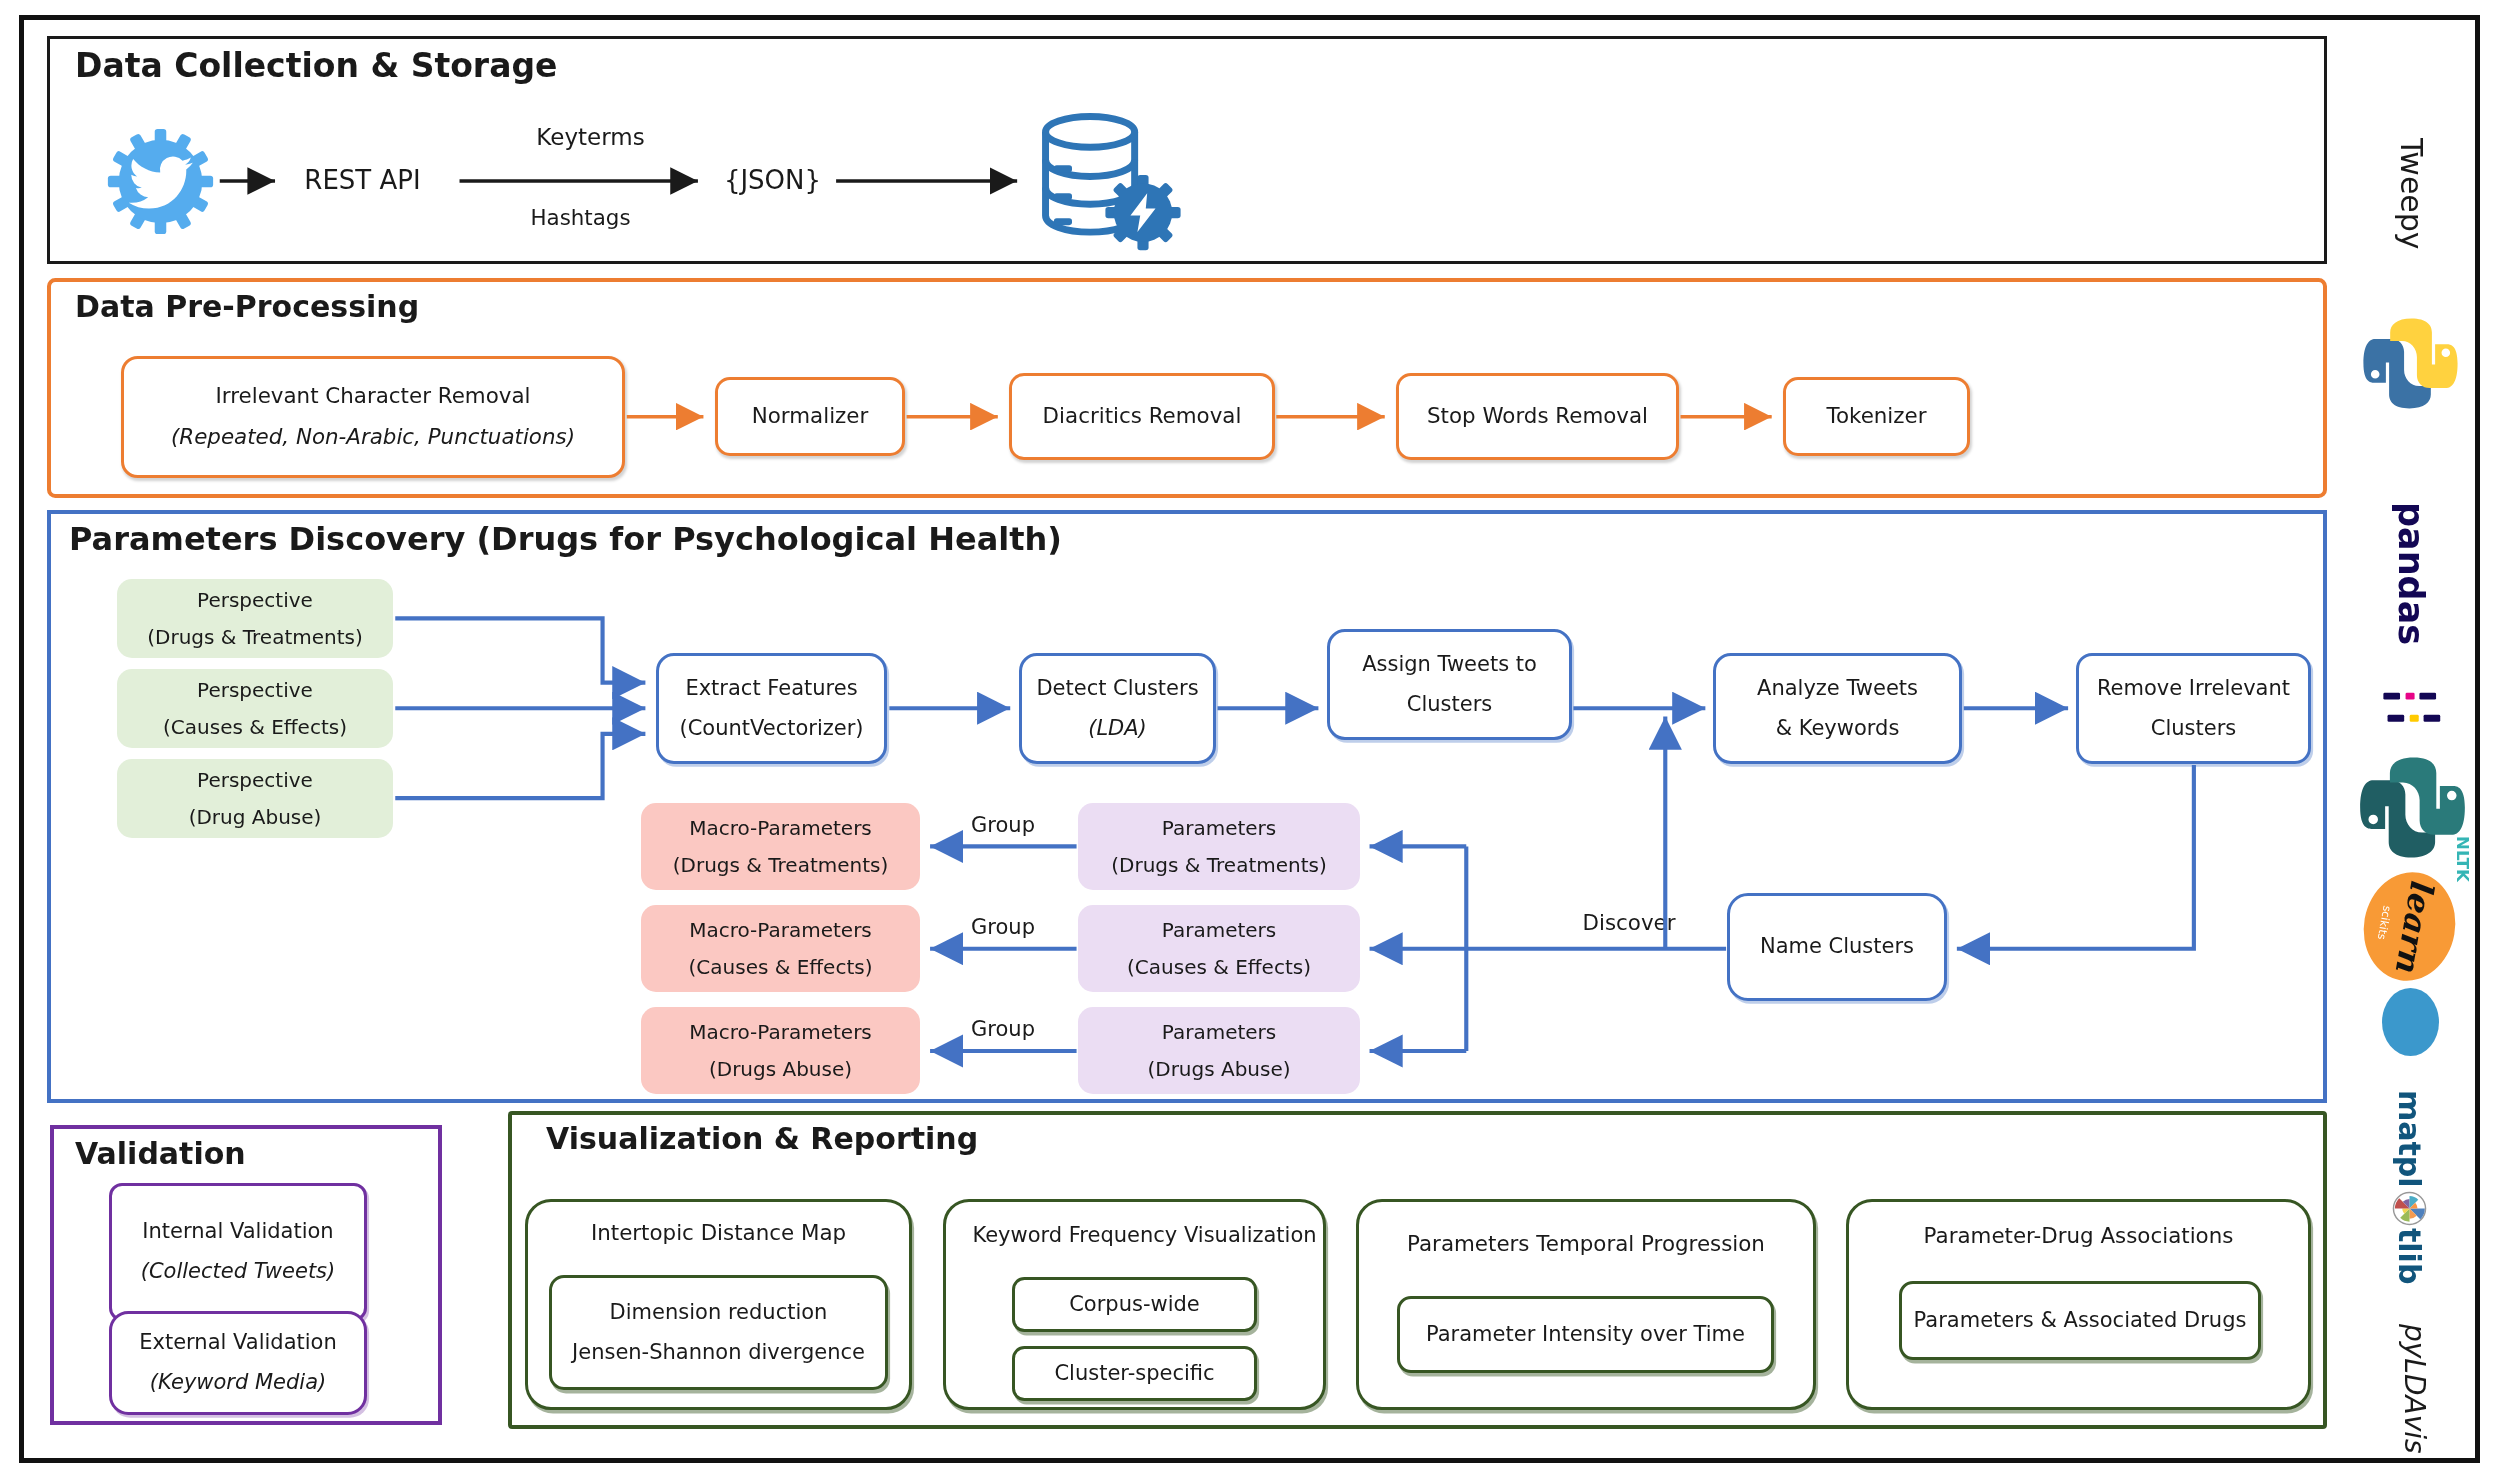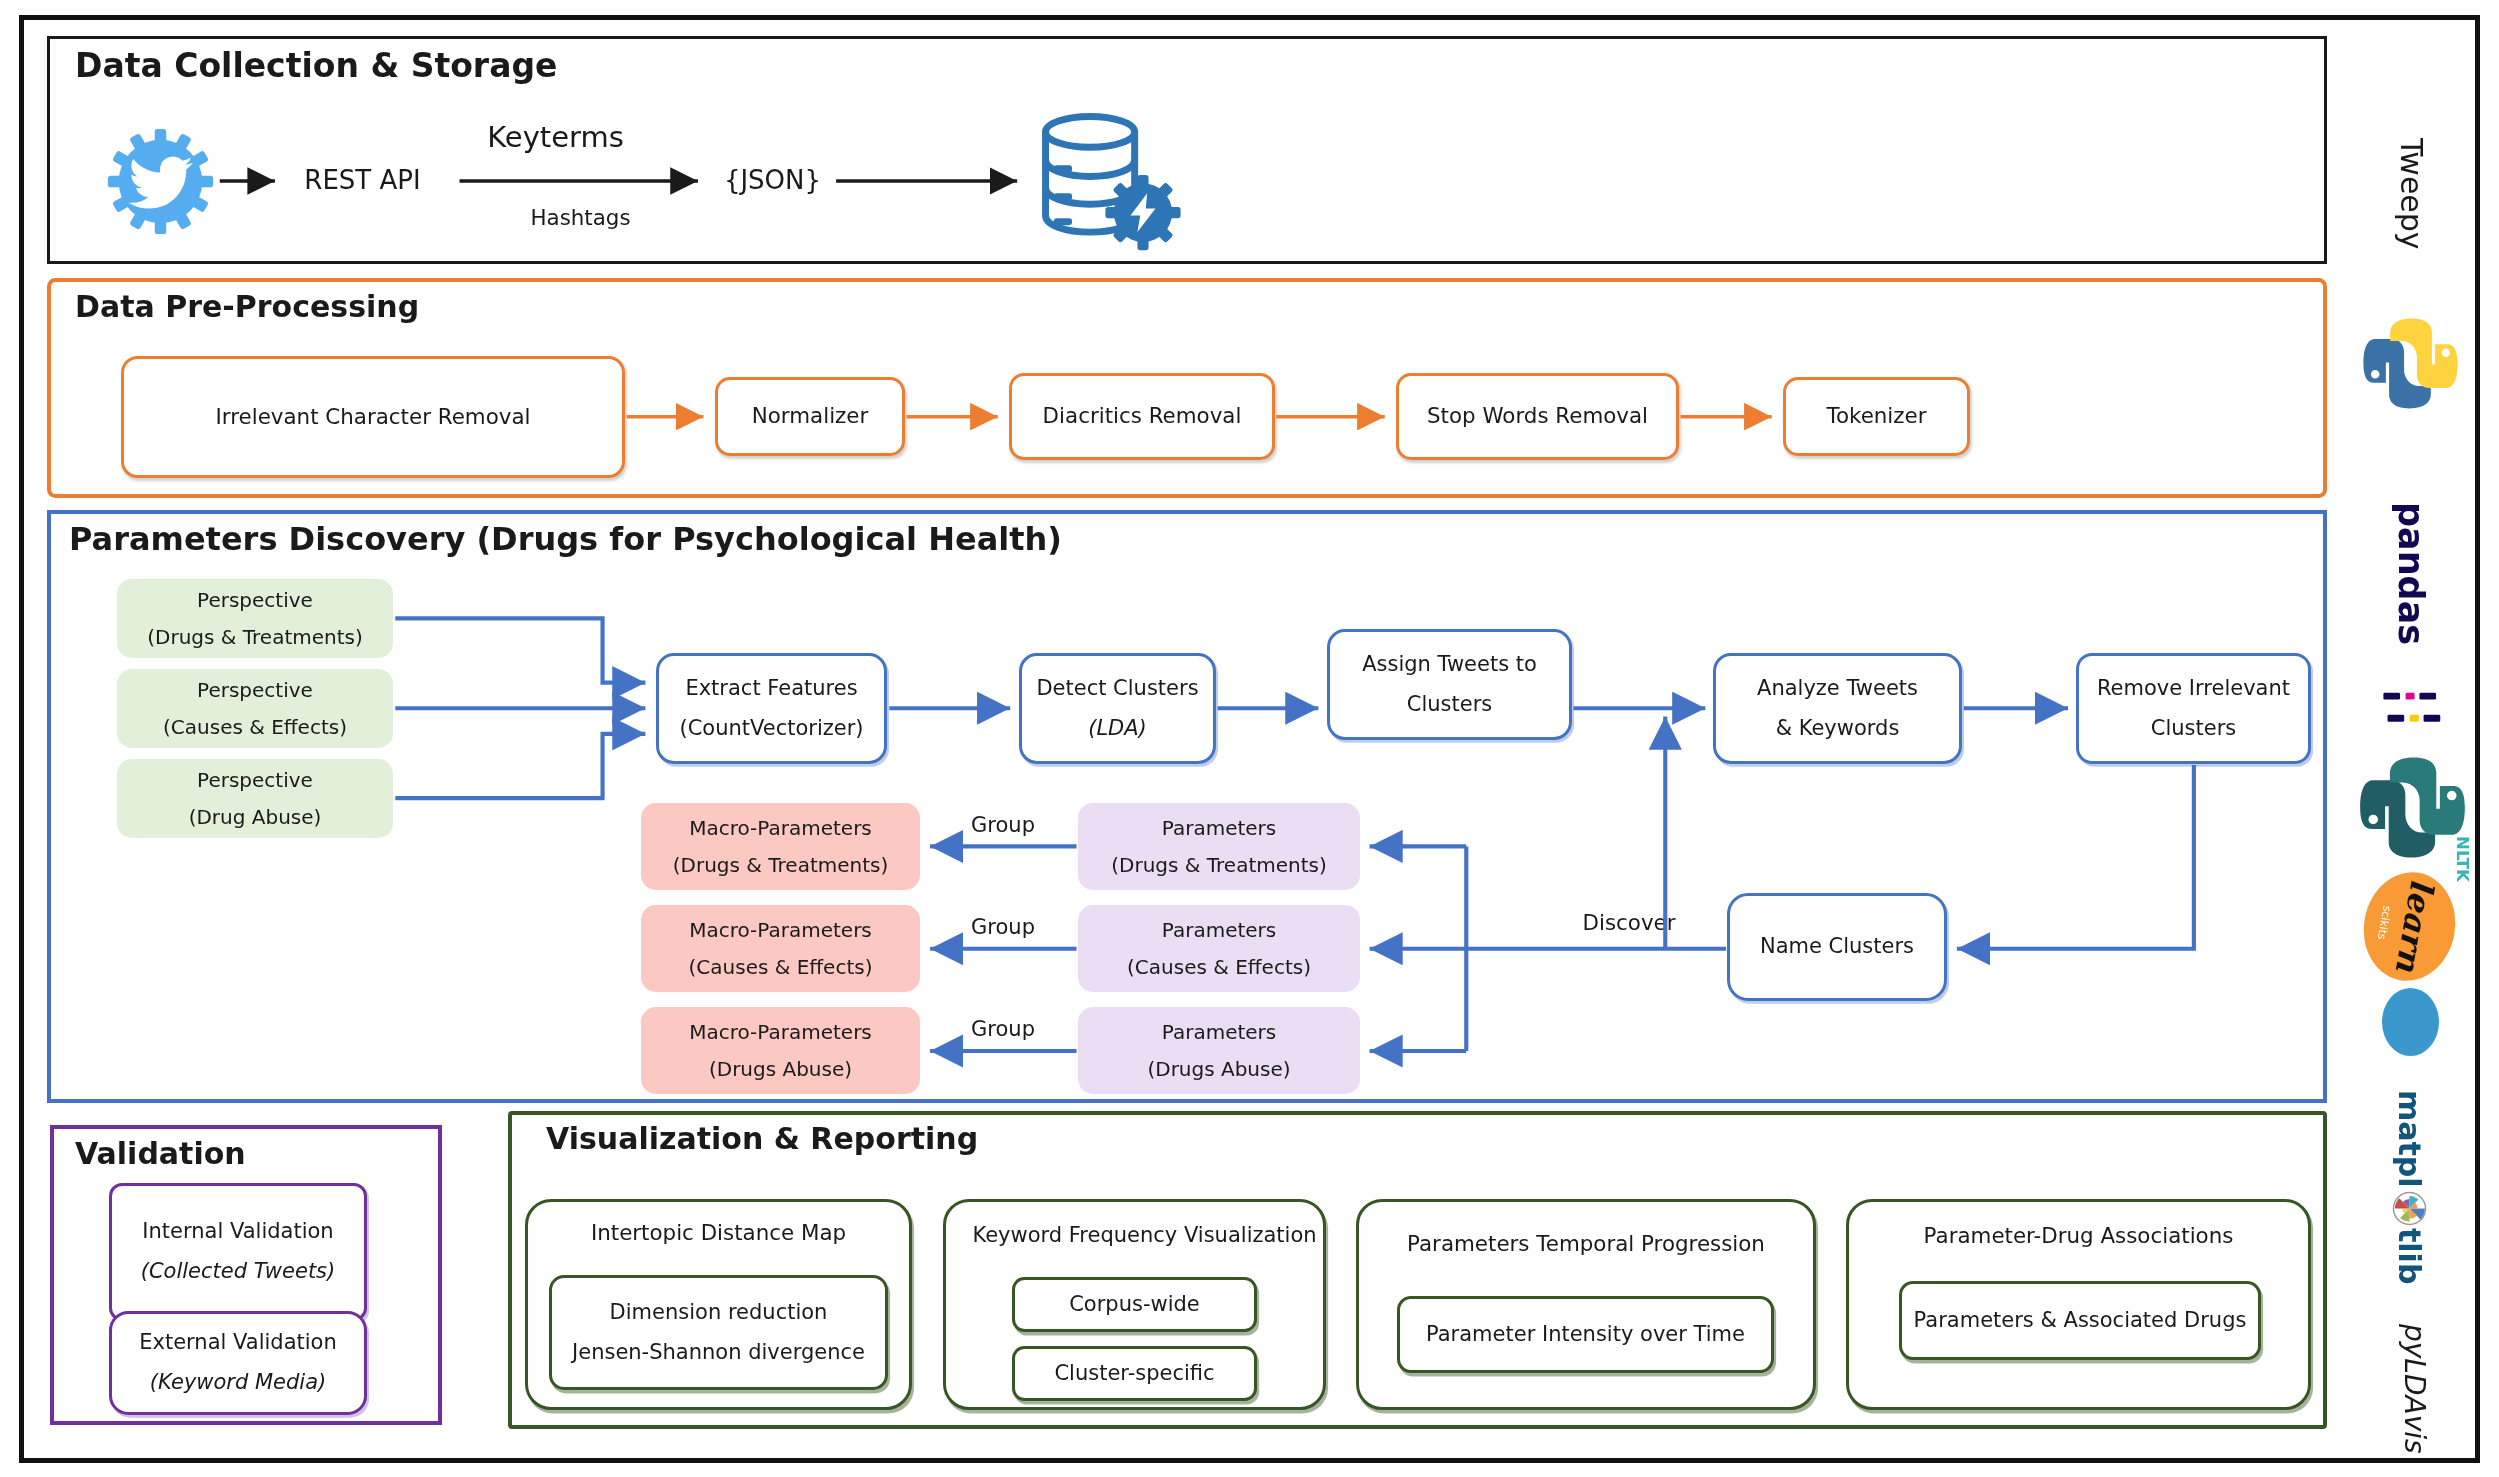--- a/index.html
+++ b/index.html
@@ -38,21 +38,21 @@
       <rect x="69" y="4" width="16" height="26" rx="4" transform="rotate(240 77 77)"></rect>
       <rect x="69" y="4" width="16" height="26" rx="4" transform="rotate(270 77 77)"></rect>
       <rect x="69" y="4" width="16" height="26" rx="4" transform="rotate(300 77 77)"></rect>
       <rect x="69" y="4" width="16" height="26" rx="4" transform="rotate(330 77 77)"></rect>
     <circle cx="77" cy="77" r="58"></circle>
   </g>
   <path transform="translate(33,34) scale(3.7)" fill="#ffffff" d="M23.953 4.57a10 10 0 01-2.825.775 4.958 4.958 0 002.163-2.723c-.951.555-2.005.959-3.127 1.184a4.92 4.92 0 00-8.384 4.482C7.69 8.095 4.067 6.13 1.64 3.162a4.822 4.822 0 00-.666 2.475c0 1.71.87 3.213 2.188 4.096a4.904 4.904 0 01-2.228-.616v.06a4.923 4.923 0 003.946 4.827 4.996 4.996 0 01-2.212.085 4.936 4.936 0 004.604 3.417 9.867 9.867 0 01-6.102 2.105c-.39 0-.779-.023-1.17-.067a13.995 13.995 0 007.557 2.209c9.053 0 13.998-7.496 13.998-13.985 0-.21 0-.42-.015-.63A9.935 9.935 0 0024 4.59z"></path>
 </svg>
 
 <div class="lbl" style="left:283px;top:159px;width:159px;height:41px;font-size:26px;">REST API</div>
-<div class="lbl" style="left:452px;top:122px;width:207px;height:30px;font-size:29px;">Keyterms</div>
+<div class="lbl" style="left:487px;top:122px;width:207px;height:30px;font-size:23px;">Keyterms</div>
 <div class="lbl" style="left:477px;top:202px;width:207px;height:30px;font-size:21.4px;">Hashtags</div>
 <div class="lbl" style="left:712px;top:159px;width:121px;height:41px;font-size:26px;">{JSON}</div>
 
 <svg class="abs" style="left:1033px;top:111px;" width="149" height="142" viewBox="0 0 107 102">
   <g stroke="#2E75B6" stroke-width="5" fill="#fff">
     <path d="M9 15 v60 c0 7 14.3 12 32 12 s32 -5 32 -12 V15"></path>
     <ellipse cx="41" cy="15" rx="32" ry="11"></ellipse>
     <path d="M9 35 c0 7 14.3 12 32 12 s32 -5 32 -12" fill="none"></path>
     <path d="M9 55 c0 7 14.3 12 32 12 s32 -5 32 -12" fill="none"></path>
   </g>
@@ -75,20 +75,21 @@
     </g>
     <polygon points="3,-14 -9,2 -2,2 -4,14 9,-3 2,-3" fill="#fff"></polygon>
   </g>
 </svg>
 
 <div class="frame" style="left:47px;top:278px;width:2280px;height:220px;border:4.1px solid #ED7D31;border-radius:8.3px;"></div>
 <div class="sec-title" style="left:75px;top:289px;font-size:30px;">Data Pre-Processing</div>
 
 <div class="box soft" style="left:121px;top:356px;width:504px;height:122px;border:3.5px solid #ED7D31;border-radius:16.6px;font-size:21.4px;">
   <div>Irrelevant Character Removal</div>
+  <div style="font-style:italic;">(Repeated, Non-Arabic, Punctuations)</div>
 </div>
 <div class="box soft" style="left:715px;top:377px;width:190px;height:79px;border:3.5px solid #ED7D31;border-radius:15px;font-size:21.4px;">
   <div>Normalizer</div>
 </div>
 <div class="box soft" style="left:1009px;top:373px;width:266px;height:87px;border:3.5px solid #ED7D31;border-radius:15px;font-size:21.4px;">
   <div>Diacritics Removal</div>
 </div>
 <div class="box soft" style="left:1396px;top:373px;width:283px;height:87px;border:3.5px solid #ED7D31;border-radius:15px;font-size:21.4px;">
   <div>Stop Words Removal</div>
 </div>

